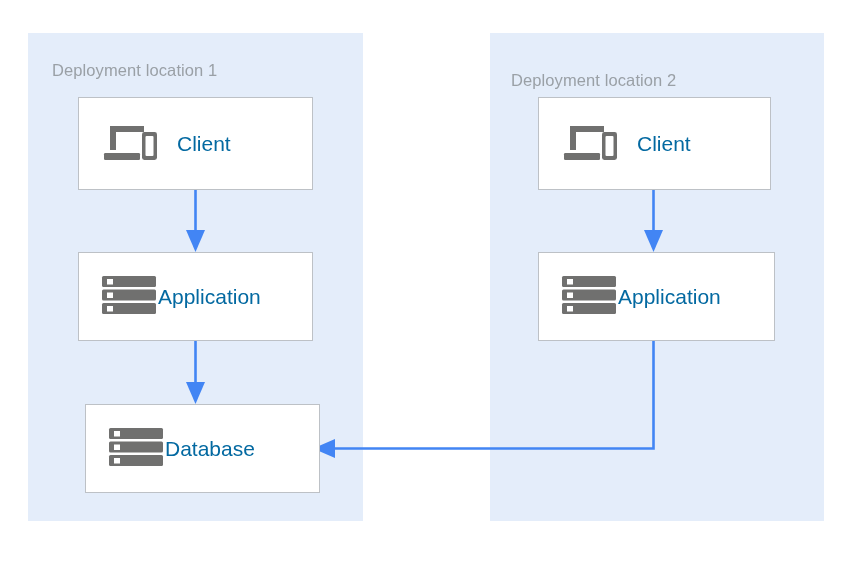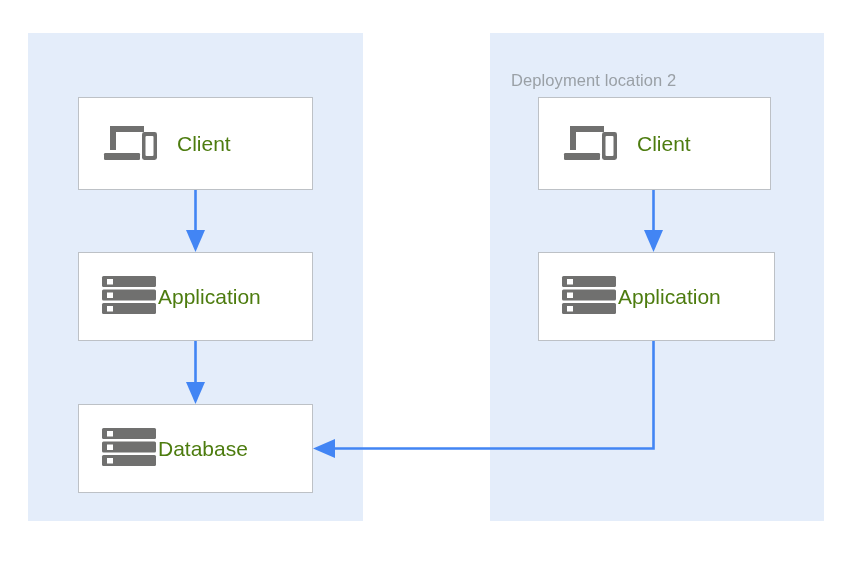--- a/index.html
+++ b/index.html
@@ -46,21 +46,21 @@
     display: flex;
     flex-direction: row;
     align-items: center;
     justify-content: flex-start;
   }
   .node-icon {
     flex: 0 0 auto;
     display: block;
   }
   .node-label {
-    color: #4d7c0f;
+    color: #0369a1;
     font-size: 21px;
     line-height: 1;
     white-space: nowrap;
     font-family: "Liberation Sans", sans-serif;
   }
 
   
   .node.client .node-icon { margin-left: 21px; }
   .node.client .node-label { margin-left: 19px; }
   .node.server .node-icon { margin-left: 21px; }
@@ -75,20 +75,21 @@
     height: 574px;
     pointer-events: none;
   }
 </style>
 </head>
 <body>
 
 <div id="diagram-canvas">
 
   <div class="zone" style="left:28px; top:33px; width:335px; height:488px;"></div>
+  <div class="zone-label" style="left:52px; top:62px;">Deployment location 1</div>
 
   <div class="zone" style="left:490px; top:33px; width:334px; height:488px;"></div>
   <div class="zone-label" style="left:511px; top:72px;">Deployment location 2</div>
 
   <svg id="connectors" viewBox="0 0 856 574" width="856" height="574" xmlns="http://www.w3.org/2000/svg">
 
     <g>
       <line x1="195.5" y1="190" x2="195.5" y2="238" stroke="#4285f4" stroke-width="2.6"></line>
       <polygon points="195.5,252 186,230 205,230" fill="#4285f4"></polygon>
     </g>
@@ -132,21 +133,21 @@
         <rect x="7" y="6" width="6" height="5.5" fill="#ffffff"></rect>
         <rect x="2" y="16.5" width="54" height="11" rx="1.5" fill="#70706f"></rect>
         <rect x="7" y="19.5" width="6" height="5.5" fill="#ffffff"></rect>
         <rect x="2" y="30" width="54" height="11" rx="1.5" fill="#70706f"></rect>
         <rect x="7" y="33" width="6" height="5.5" fill="#ffffff"></rect>
       </svg>
     </span>
     <span class="node-label">Application</span>
   </div>
 
-  <div class="node server" style="left:78px; top:404px; width:235px; height:89px;">
+  <div class="node server" style="left:85px; top:404px; width:235px; height:89px;">
     <span class="node-icon">
       <svg width="58" height="44" viewBox="0 0 58 44" xmlns="http://www.w3.org/2000/svg">
         <rect x="2" y="3" width="54" height="11" rx="1.5" fill="#70706f"></rect>
         <rect x="7" y="6" width="6" height="5.5" fill="#ffffff"></rect>
         <rect x="2" y="16.5" width="54" height="11" rx="1.5" fill="#70706f"></rect>
         <rect x="7" y="19.5" width="6" height="5.5" fill="#ffffff"></rect>
         <rect x="2" y="30" width="54" height="11" rx="1.5" fill="#70706f"></rect>
         <rect x="7" y="33" width="6" height="5.5" fill="#ffffff"></rect>
       </svg>
     </span>

